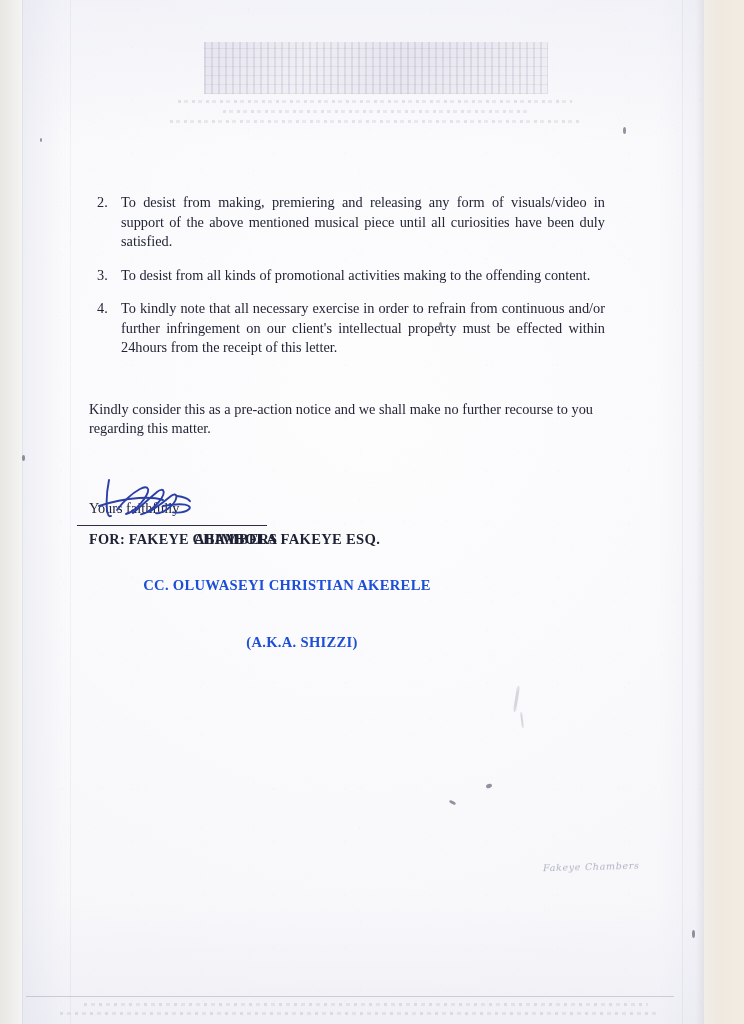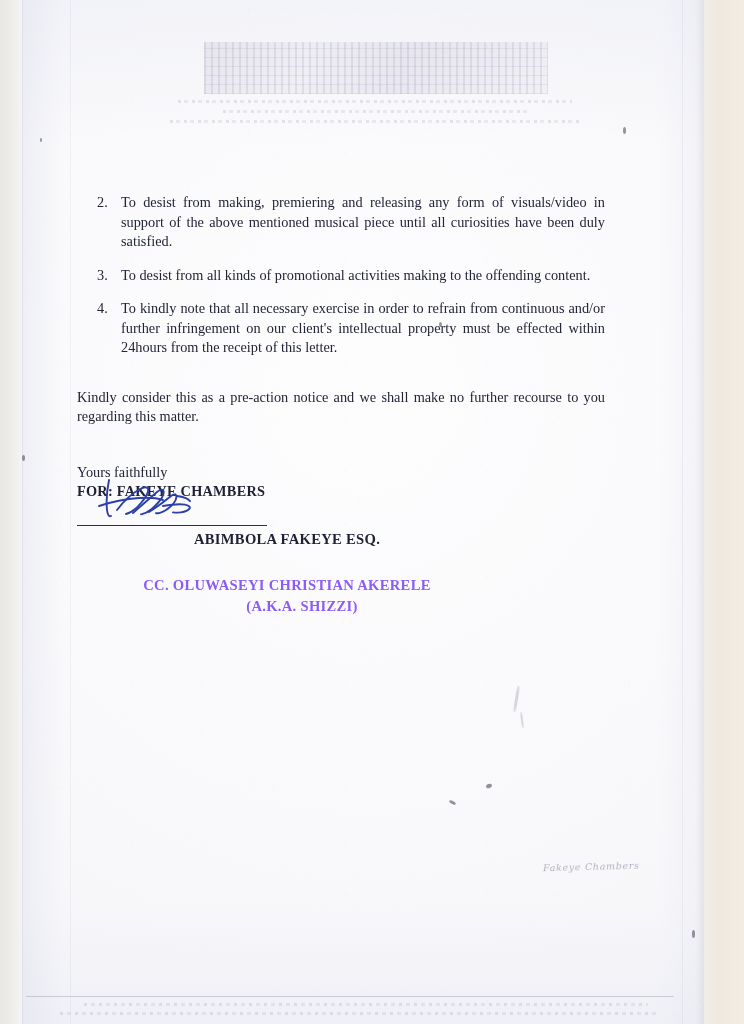--- a/index.html
+++ b/index.html
@@ -172,21 +172,21 @@
   }
   ol.demands > li .num {
     position: absolute;
     left: 20px;
     top: 0;
     width: 20px;
     text-align: left;
   }
 
   p.para {
-    margin: 0;
+    margin: 12px;
     text-align: justify;
   }
   .gap-lg { height: 18px; }
   .gap-md { height: 16px; }
 
   
   .smallcaps {
     font-variant: small-caps;
     font-weight: bold;
     letter-spacing: 0.25px;
@@ -225,24 +225,24 @@
     letter-spacing: 0.3px;
     color: #1d2133;
   }
 
   .cc-block {
     margin-top: 27px;
     font-variant: small-caps;
     font-weight: bold;
     font-size: 14.6px;
     letter-spacing: 0.3px;
-    color: #8b5cf6;
+    color: #1d4ed8;
     line-height: 21px;
   }
-  .cc-alias { padding-left: 30px; display: block; }
+  .cc-alias { padding-left: 30px; display: block; margin-top: 36px; }
 
   
   .watermark {
     position: absolute;
     left: 543px;
     top: 861px;
     font-family: "DejaVu Serif", serif;
     font-style: italic;
     font-size: 9.5px;
     letter-spacing: 0.7px;

